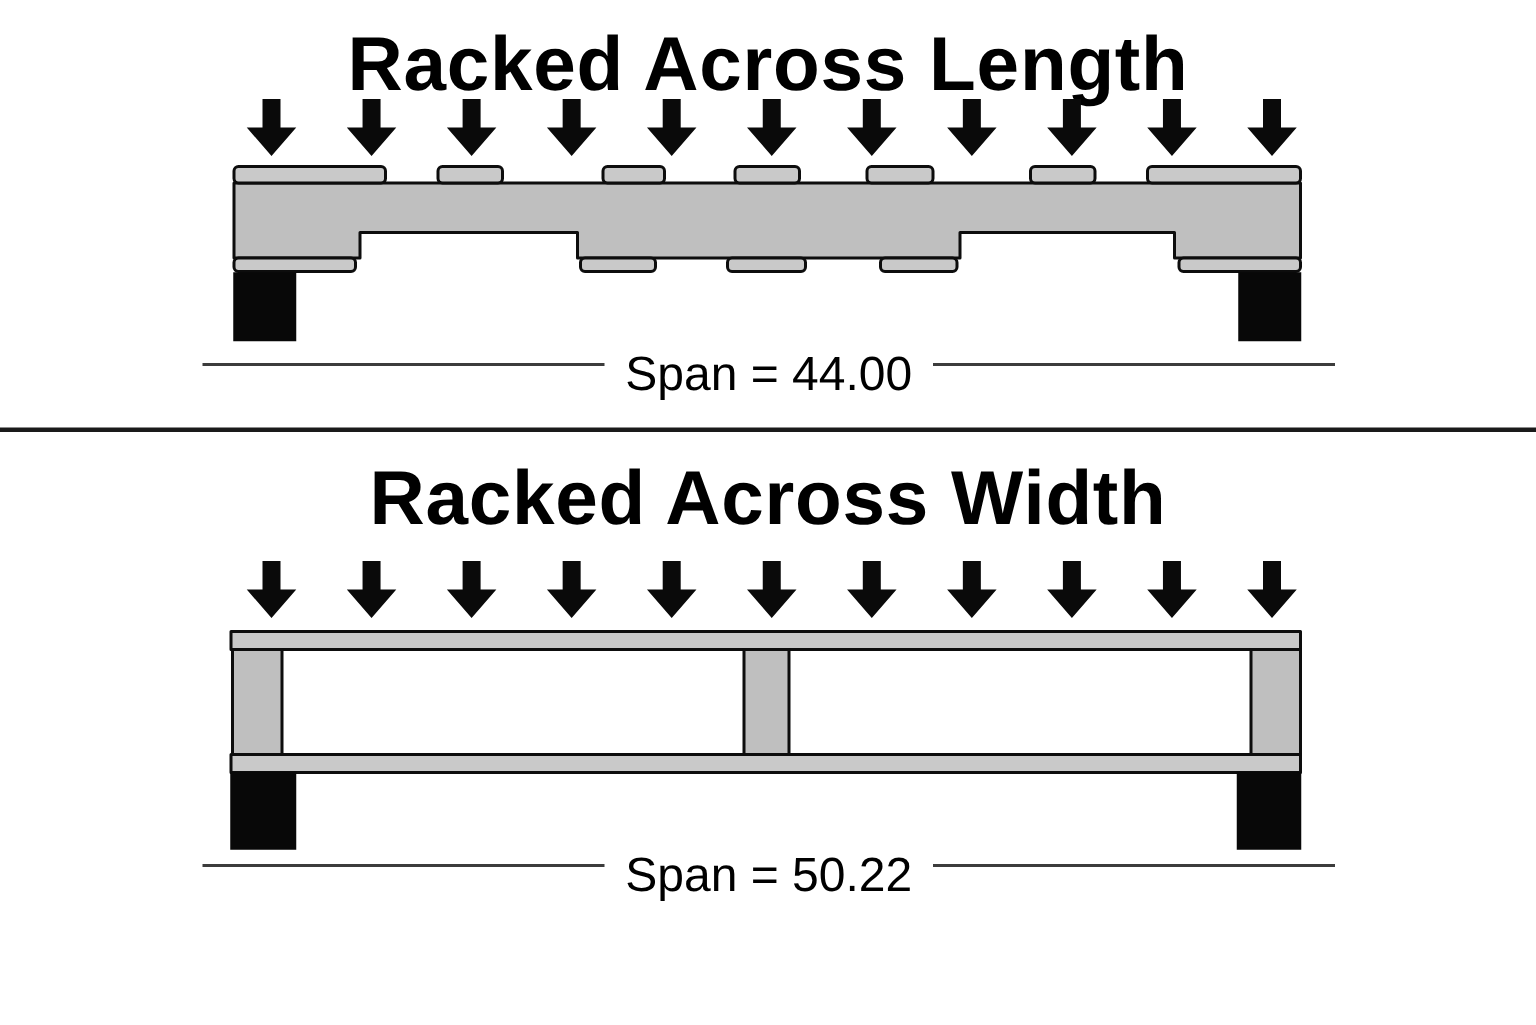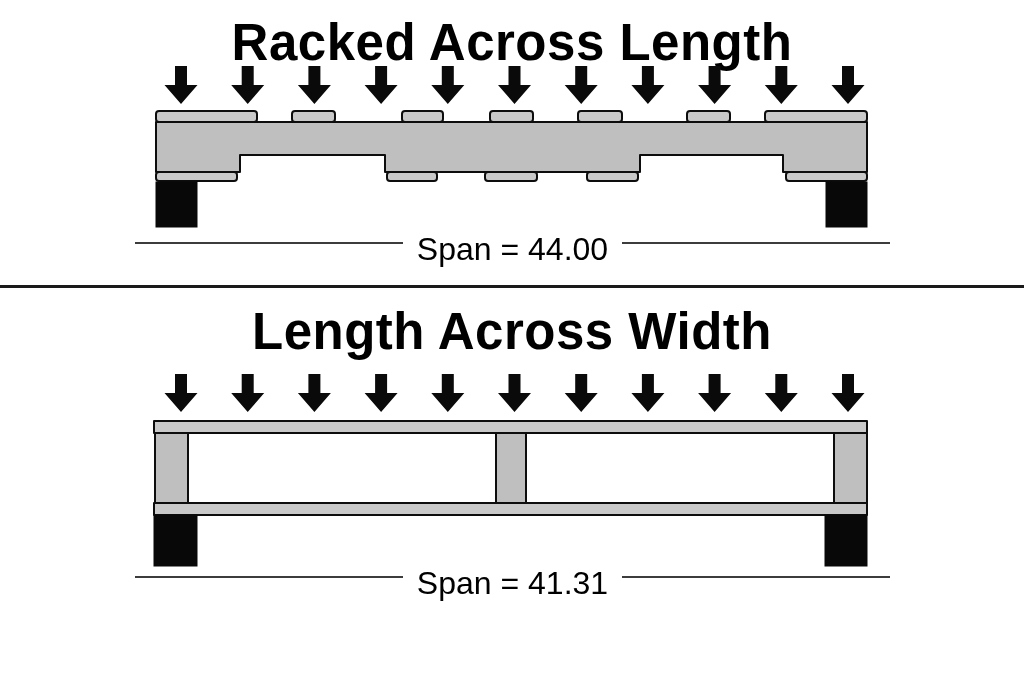--- a/index.html
+++ b/index.html
@@ -75,21 +75,21 @@
   </svg>
 
   <div class="span-row span-row-top">
     <div class="span-line"></div>
     <div class="span-text">Span = 44.00</div>
     <div class="span-line"></div>
   </div>
 
   <div class="divider"></div>
 
-  <div class="title title-bottom">Length Across Width</div>
+  <div class="title title-bottom">Racked Across Width</div>
 
   <svg class="arrows arrows-bottom" viewBox="0 0 1024 40">
       <polygon points="175,0 187,0 187,19 197.5,19 181,38 164.5,19 175,19" class="arrow"></polygon>
       <polygon points="241.7,0 253.7,0 253.7,19 264.2,19 247.7,38 231.2,19 241.7,19" class="arrow"></polygon>
       <polygon points="308.4,0 320.4,0 320.4,19 330.9,19 314.4,38 297.9,19 308.4,19" class="arrow"></polygon>
       <polygon points="375.1,0 387.1,0 387.1,19 397.6,19 381.1,38 364.6,19 375.1,19" class="arrow"></polygon>
       <polygon points="441.8,0 453.8,0 453.8,19 464.3,19 447.8,38 431.3,19 441.8,19" class="arrow"></polygon>
       <polygon points="508.5,0 520.5,0 520.5,19 531,19 514.5,38 498,19 508.5,19" class="arrow"></polygon>
       <polygon points="575.2,0 587.2,0 587.2,19 597.7,19 581.2,38 564.7,19 575.2,19" class="arrow"></polygon>
       <polygon points="641.9000000000001,0 653.9000000000001,0 653.9000000000001,19 664.4000000000001,19 647.9000000000001,38 631.4000000000001,19 641.9000000000001,19" class="arrow"></polygon>
@@ -107,17 +107,17 @@
     <rect class="stringer" x="681" y="13" width="33" height="70"></rect>
 
     <rect class="board" x="1" y="83" width="713" height="12"></rect>
 
     <rect class="support" x="1" y="95" width="43" height="51"></rect>
     <rect class="support" x="672" y="95" width="42" height="51"></rect>
   </svg>
 
   <div class="span-row span-row-bottom">
     <div class="span-line"></div>
-    <div class="span-text">Span = 41.31</div>
+    <div class="span-text">Span = 50.22</div>
     <div class="span-line"></div>
   </div>
 
 </div>
 
 </body></html>

